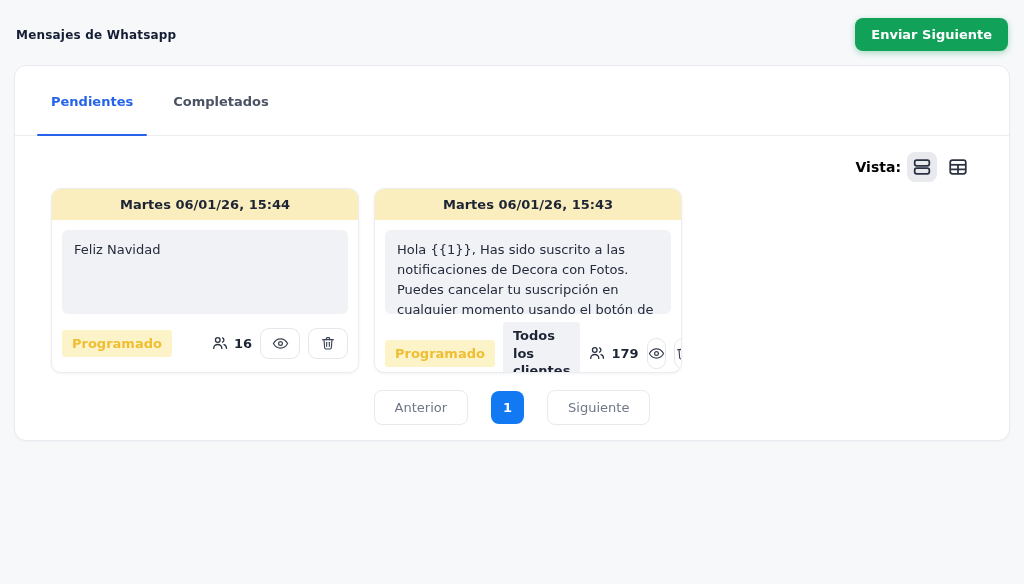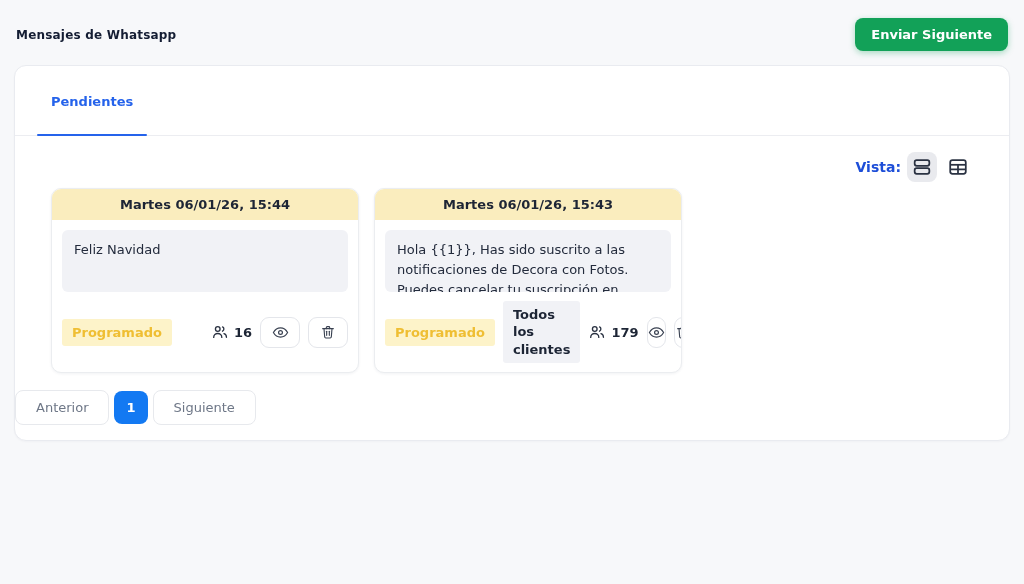--- a/index.html
+++ b/index.html
@@ -44,42 +44,42 @@
   .tab.active { color: #2563EB; }
   .tab.active::after {
     content: ""; position: absolute; left: 0; right: 0; bottom: -1px;
     height: 2px; background: #2563EB; border-radius: 2px;
   }
   
   .view-row {
     display: flex; align-items: center; justify-content: flex-end;
     gap: 6px; padding: 16px 36px 0 0; height: 46px;
   }
-  .view-label { font-size: 14px; font-weight: 800; color: #1d4ed8; }
+  .view-label { font-size: 14px; font-weight: 800; color: #000000; }
   .view-btn {
     width: 30px; height: 30px; display: flex; align-items: center; justify-content: center;
     border: none; background: transparent; border-radius: 8px; cursor: pointer;
   }
   .view-btn.selected { background: #E9EAEE; }
   
   .cards-row { display: flex; gap: 15px; padding: 6px 0 0 36px; }
   .msg-card {
     width: 308px; height: 185px;
     background: #FFFFFF; border: 1px solid #EBEDF0; border-radius: 10px;
     box-shadow: 0 1px 3px rgba(20,30,60,.06);
     display: flex; flex-direction: column; overflow: hidden;
   }
   .msg-card-header {
     background: #FAEDBE; text-align: center;
     font-size: 13px; font-weight: 800; color: #1D2535;
     padding: 8px 12px; flex: 0 0 auto;
   }
   .msg-card-body {
     margin: 10px 10px 0 10px; background: #F1F2F6; border-radius: 6px;
-    padding: 10px 12px; height: 62px; flex: 0 0 auto;
+    padding: 10px 12px; height: 84px; flex: 0 0 auto;
     font-size: 13px; line-height: 1.55; color: #232B3C; overflow: hidden;
   }
   .msg-card-footer {
     flex: 1; display: flex; align-items: center; gap: 8px;
     padding: 8px 10px;
   }
   .status-badge {
     background: #FDF3C9; color: #EFBE33; font-size: 13px; font-weight: 700;
     padding: 6px 10px; border-radius: 3px; white-space: nowrap;
   }
@@ -90,22 +90,22 @@
   .audience-tag.wrap { max-width: 92px; }
   .recipients { margin-left: auto; display: flex; align-items: center; gap: 5px; }
   .recipients .count { font-size: 13px; font-weight: 800; color: #1D2535; }
   .icon-btn {
     width: 40px; height: 31px; display: flex; align-items: center; justify-content: center;
     background: #FFFFFF; border: 1px solid #E4E6EB; border-radius: 9px; cursor: pointer;
   }
   svg.ic { display: block; }
   
   .pagination {
-    display: flex; align-items: center; 
-    gap: 5px; margin-top: 17px;
+    display: flex; align-items: center; justify-content: center;
+    gap: 23px; margin-top: 17px;
   }
   .page-nav-btn {
     background: #FFFFFF; border: 1px solid #E7E9ED; border-radius: 8px;
     color: #6E7787; font-family: inherit; font-size: 13px; font-weight: 400;
     padding: 9px 20px; cursor: pointer;
   }
   .page-num-btn {
     background: #1379F2; border: none; border-radius: 8px;
     color: #FFFFFF; font-family: inherit; font-size: 13px; font-weight: 700;
     padding: 9px 12px; min-width: 29px; cursor: pointer;
@@ -116,20 +116,21 @@
 
 <div class="top-bar">
   <h1 class="page-title">Mensajes de Whatsapp</h1>
   <button class="send-btn">Enviar Siguiente</button>
 </div>
 
 <div class="panel">
 
   <div class="tabs">
     <button class="tab active">Pendientes</button>
+    <button class="tab">Completados</button>
   </div>
 
   <div class="view-row">
     <span class="view-label">Vista:</span>
     <button class="view-btn selected">
       <span>
         <svg class="ic" width="22" height="22" viewBox="0 0 24 24" fill="none" stroke="#2A3242" stroke-width="1.9">
           <rect x="4" y="4.5" width="16" height="6.2" rx="2.2"></rect>
           <rect x="4" y="13.3" width="16" height="6.2" rx="2.2"></rect>
         </svg>

